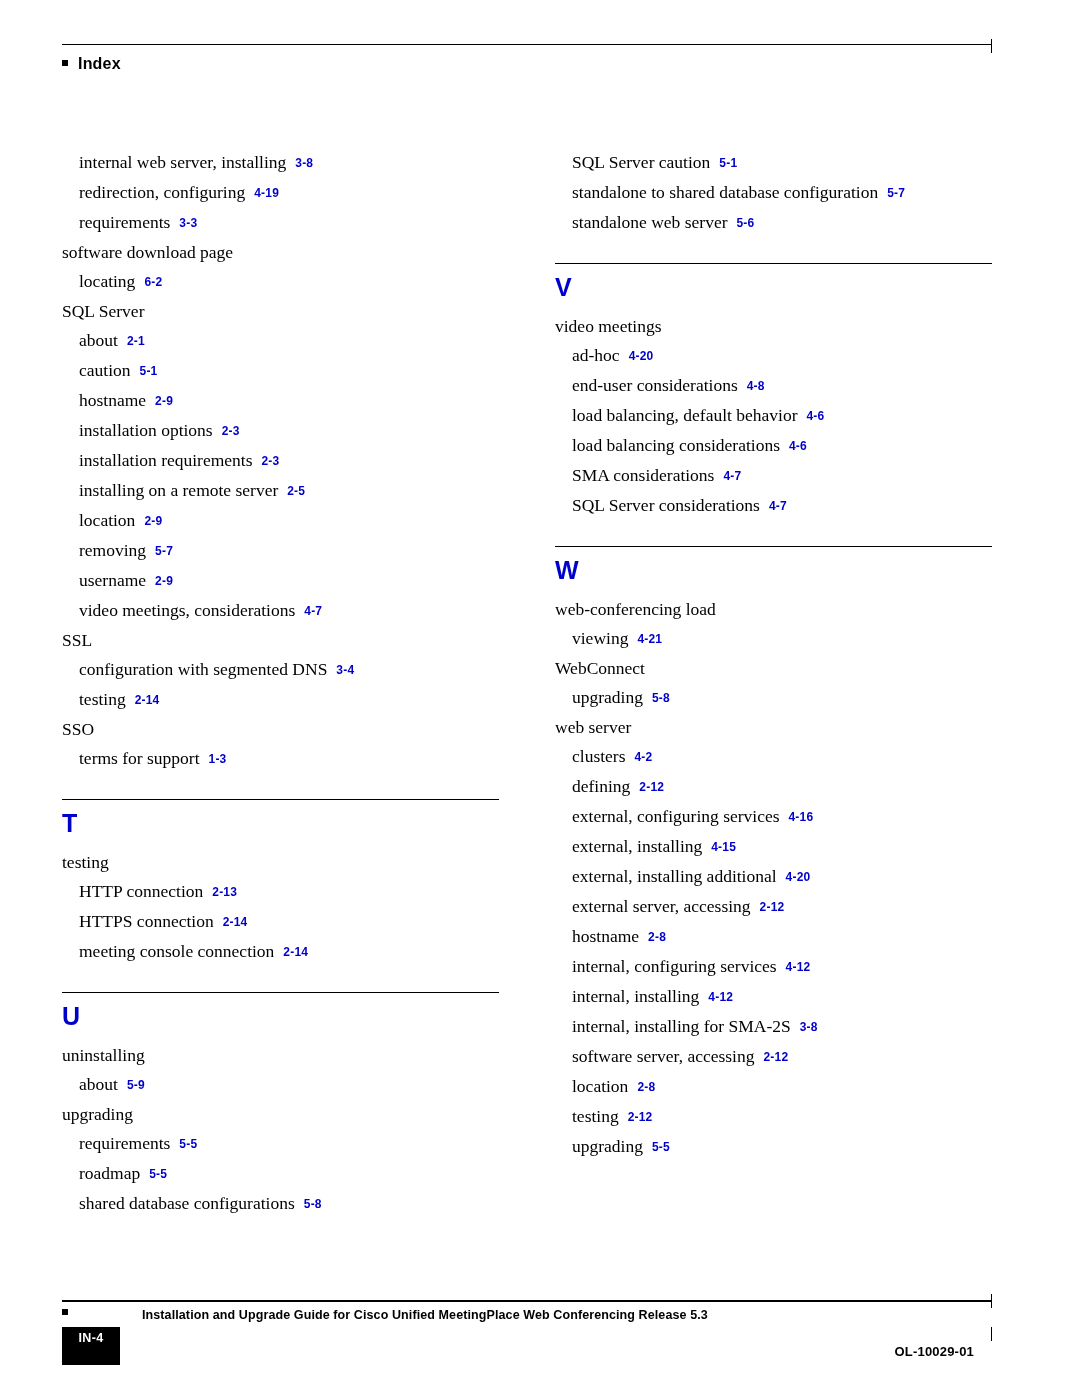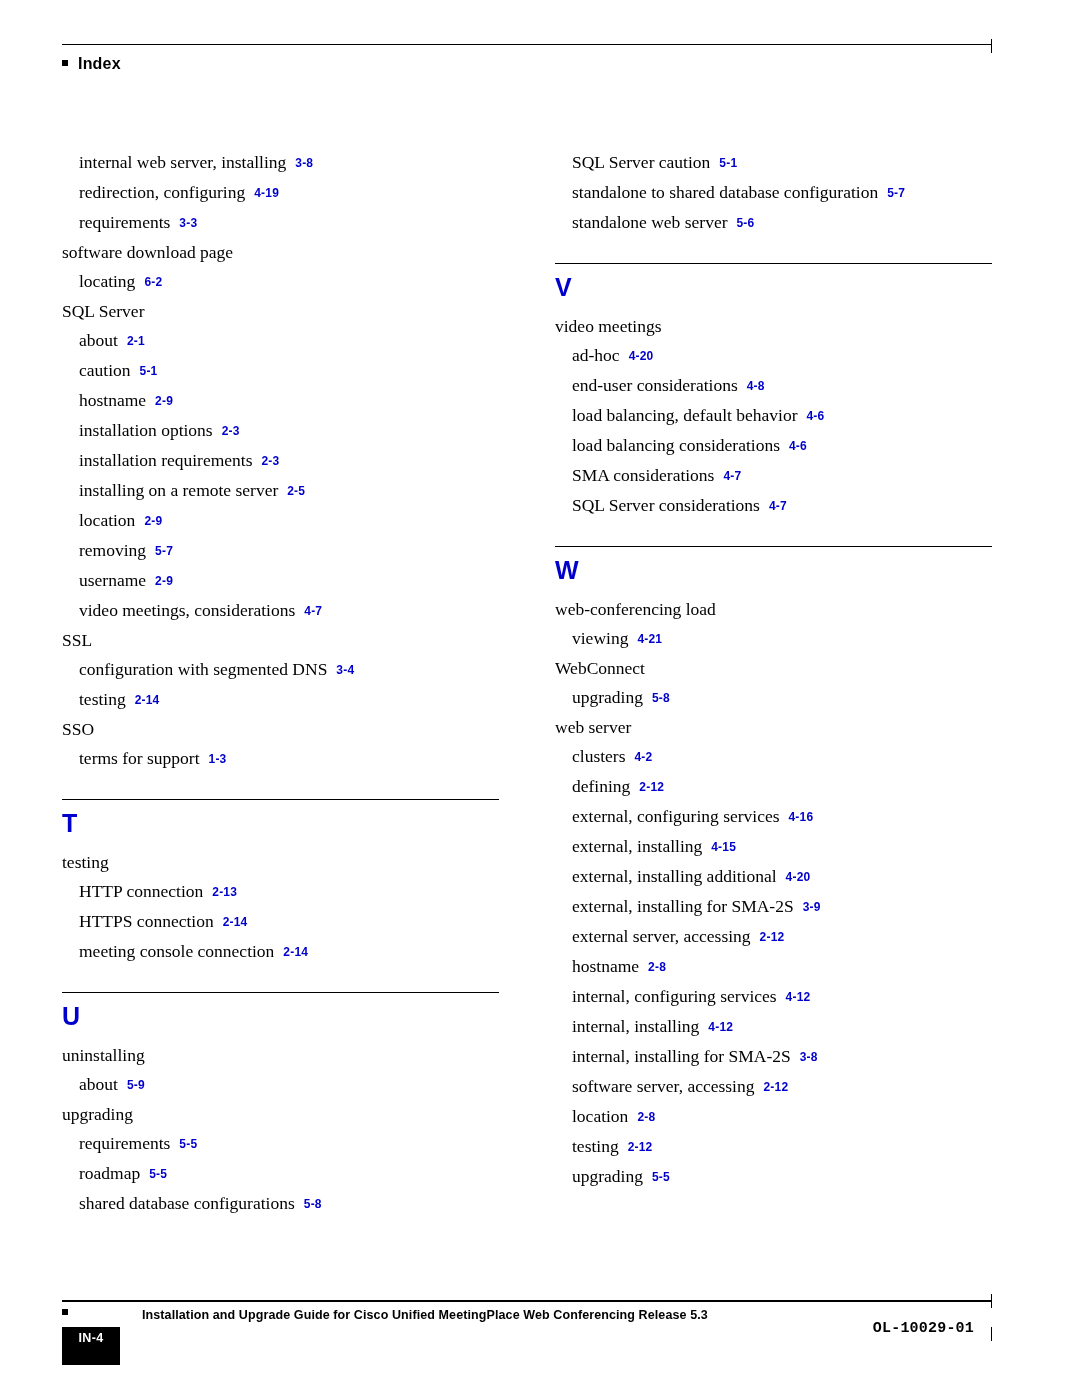--- a/index.html
+++ b/index.html
@@ -159,25 +159,25 @@
     position: absolute;
     top: 8px;
     left: 80px;
     font-family: "Liberation Sans", sans-serif;
     font-weight: bold;
     font-size: 12.5px;
     letter-spacing: 0.1px;
   }
   .footer-docid {
     position: absolute;
-    top: 20px;
+    top: 44px;
     right: 18px;
-    font-family: Liberation Mono, monospace;
-    font-weight: bold;
-    font-size: 15px;
+    font-family: Liberation Sans, sans-serif;
+    font-weight: bold;
+    font-size: 13px;
     letter-spacing: 0.2px;
   }
   .footer-docid-tick {
     position: absolute;
     top: 27px;
     right: 0px;
     width: 1px;
     height: 14px;
     background: #000000;
   }
@@ -256,21 +256,20 @@
     <div class="entry lvl1"><span class="txt">web-conferencing load</span></div>
     <div class="entry lvl2"><span class="txt">viewing</span><span class="pg">4-21</span></div>
     <div class="entry lvl1"><span class="txt">WebConnect</span></div>
     <div class="entry lvl2"><span class="txt">upgrading</span><span class="pg">5-8</span></div>
     <div class="entry lvl1"><span class="txt">web server</span></div>
     <div class="entry lvl2"><span class="txt">clusters</span><span class="pg">4-2</span></div>
     <div class="entry lvl2"><span class="txt">defining</span><span class="pg">2-12</span></div>
     <div class="entry lvl2"><span class="txt">external, configuring services</span><span class="pg">4-16</span></div>
     <div class="entry lvl2"><span class="txt">external, installing</span><span class="pg">4-15</span></div>
     <div class="entry lvl2"><span class="txt">external, installing additional</span><span class="pg">4-20</span></div>
-    <div class="entry lvl2"><span class="txt">external, installing for SMA-2S</span><span class="pg">3-9</span></div>
     <div class="entry lvl2"><span class="txt">external server, accessing</span><span class="pg">2-12</span></div>
     <div class="entry lvl2"><span class="txt">hostname</span><span class="pg">2-8</span></div>
     <div class="entry lvl2"><span class="txt">internal, configuring services</span><span class="pg">4-12</span></div>
     <div class="entry lvl2"><span class="txt">internal, installing</span><span class="pg">4-12</span></div>
     <div class="entry lvl2"><span class="txt">internal, installing for SMA-2S</span><span class="pg">3-8</span></div>
     <div class="entry lvl2"><span class="txt">software server, accessing</span><span class="pg">2-12</span></div>
     <div class="entry lvl2"><span class="txt">location</span><span class="pg">2-8</span></div>
     <div class="entry lvl2"><span class="txt">testing</span><span class="pg">2-12</span></div>
     <div class="entry lvl2"><span class="txt">upgrading</span><span class="pg">5-5</span></div>
   </div>

